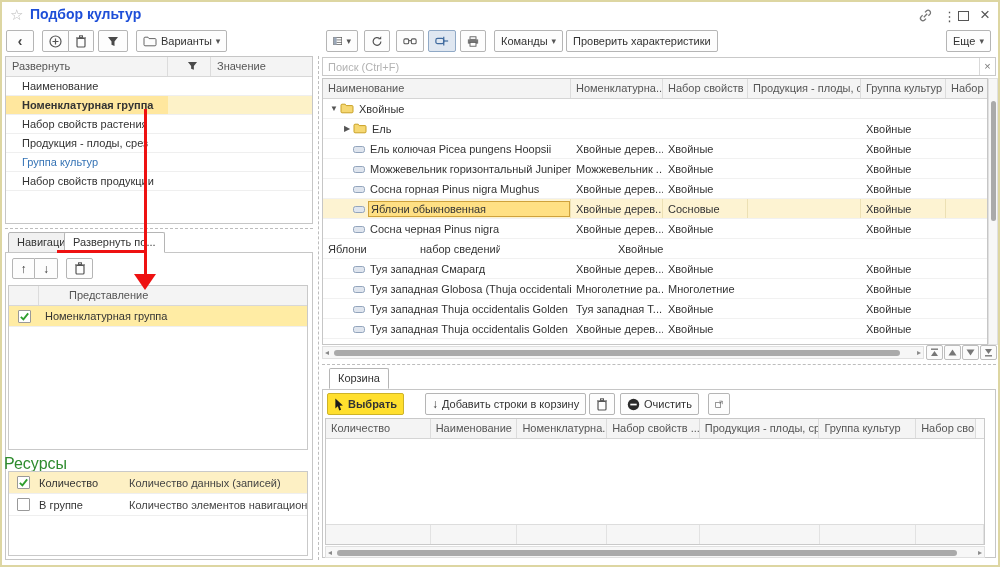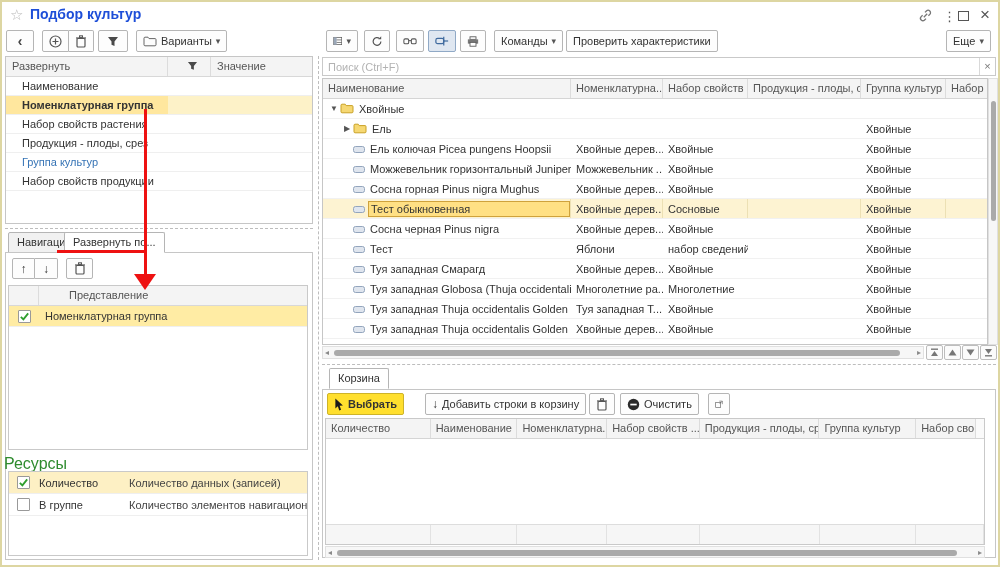--- a/index.html
+++ b/index.html
@@ -437,21 +437,21 @@
        <div class="mc3"></div>
        <div class="mc4">Хвойные</div>
        <div class="mc5"></div>
      </div>
       <div class="mrow msel">
        <div class="mc0 ind1">
           <span class="tri"></span>
           <span class="elem-ico"><svg width="12" height="7" viewBox="0 0 12 7">
               <rect x="0.5" y="0.5" width="11" height="6" rx="2" fill="#dfe5ee" stroke="#93a5bd"></rect>
             </svg></span>
-          <span class="nlabel sel-cell">Тест обыкновенная</span>
+          <span class="nlabel sel-cell">Яблони обыкновенная</span>
         </div>
        <div class="mc1">Хвойные дерев...</div>
        <div class="mc2">Сосновые</div>
        <div class="mc3"></div>
        <div class="mc4">Хвойные</div>
        <div class="mc5"></div>
      </div>
       <div class="mrow">
        <div class="mc0 ind1">
           <span class="tri"></span>
@@ -460,27 +460,20 @@
             </svg></span>
           <span class="nlabel">Сосна черная Pinus nigra</span>
         </div>
        <div class="mc1">Хвойные дерев...</div>
        <div class="mc2">Хвойные</div>
        <div class="mc3"></div>
        <div class="mc4">Хвойные</div>
        <div class="mc5"></div>
      </div>
       <div class="mrow">
-       <div class="mc0 ind1">
-          <span class="tri"></span>
-          <span class="elem-ico"><svg width="12" height="7" viewBox="0 0 12 7">
-              <rect x="0.5" y="0.5" width="11" height="6" rx="2" fill="#dfe5ee" stroke="#93a5bd"></rect>
-            </svg></span>
-          <span class="nlabel">Тест</span>
-        </div>
        <div class="mc1">Яблони</div>
        <div class="mc2">набор сведений</div>
        <div class="mc3"></div>
        <div class="mc4">Хвойные</div>
        <div class="mc5"></div>
      </div>
       <div class="mrow">
        <div class="mc0 ind1">
           <span class="tri"></span>
           <span class="elem-ico"><svg width="12" height="7" viewBox="0 0 12 7">

